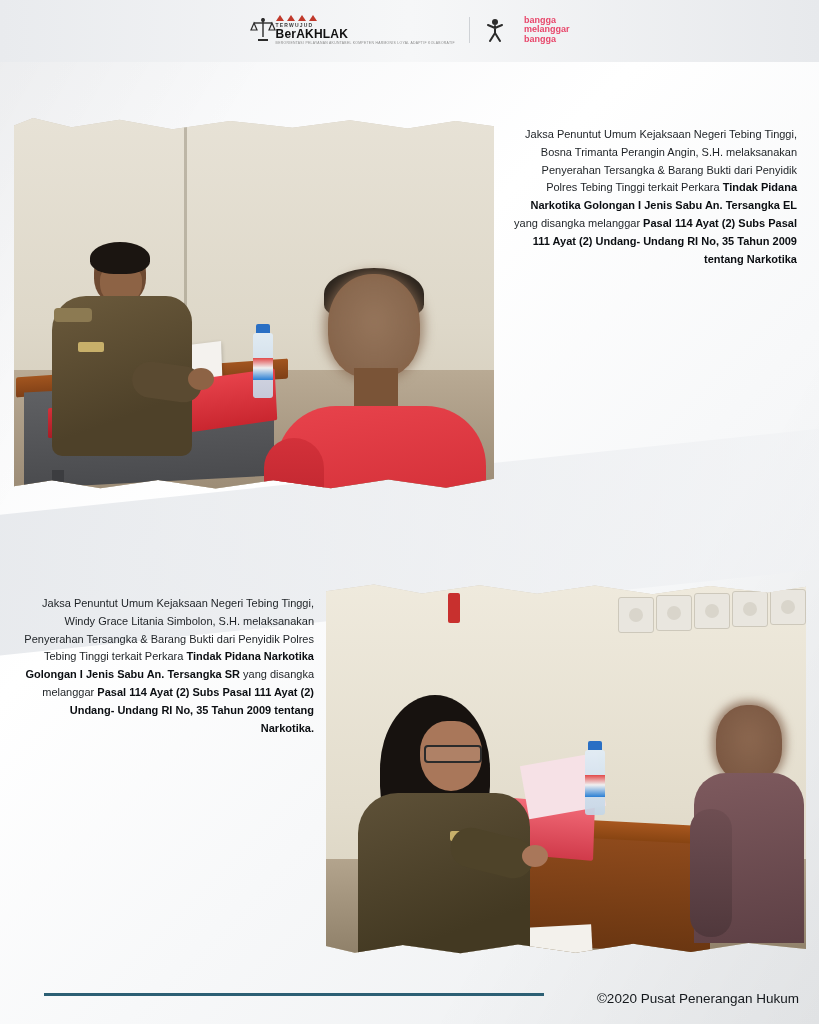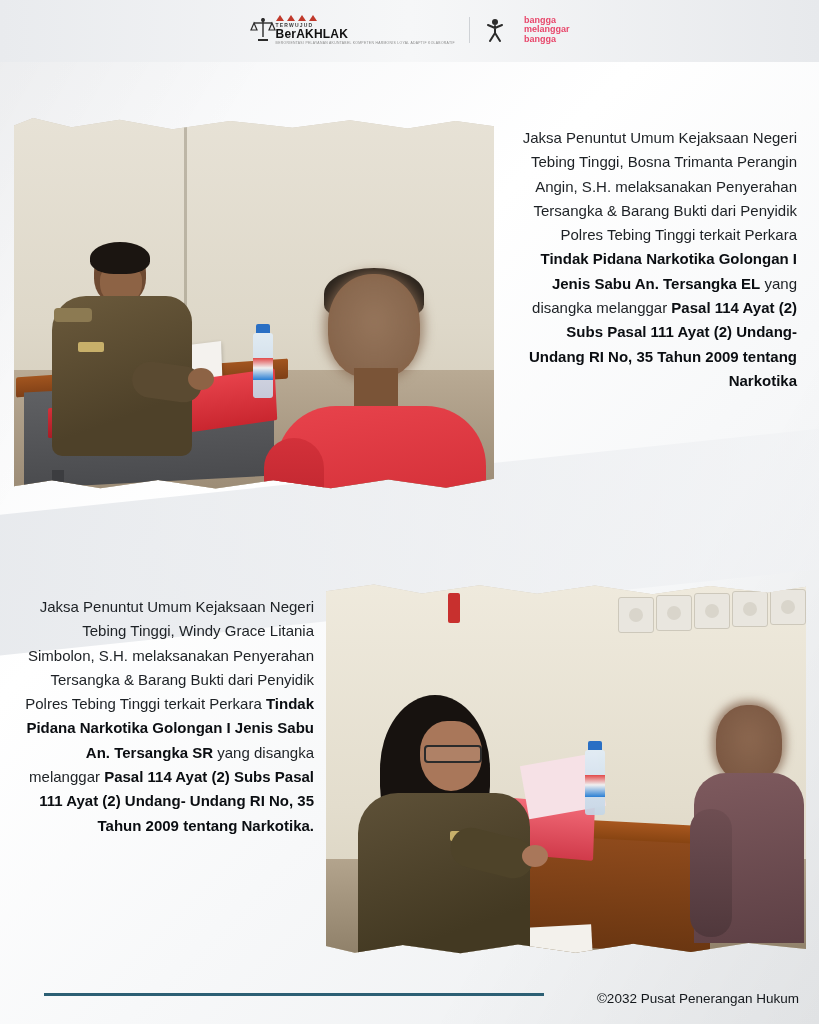--- a/index.html
+++ b/index.html
@@ -408,21 +408,21 @@
   }
   .s2-arm {
     position: absolute; left: -4px; top: 104px; width: 42px; height: 128px;
     background: linear-gradient(180deg, #6e4e52, #50383c);
     border-radius: 20px;
   }
   
   .text-block {
     position: absolute;
     color: #111418;
-    font-size: 15px;
+    font-size: 11px;
     line-height: 1.62;
   }
   .text-block .reg { font-weight: normal; color: #1d2125; }
   .text-block .bold { font-weight: bold; color: #0b0e12; }
   .text-1 {
     right: 22px;
     top: 126px;
     width: 288px;
     text-align: right;
   }
@@ -600,14 +600,14 @@
         <div class="s2-arm"></div>
       </div>
     </div>
   </div>
 
   <div class="text-block text-2">
     <span class="reg">Jaksa Penuntut Umum Kejaksaan Negeri Tebing Tinggi, Windy Grace Litania Simbolon, S.H. melaksanakan Penyerahan Tersangka &amp; Barang Bukti dari Penyidik Polres Tebing Tinggi terkait Perkara </span><span class="bold">Tindak Pidana Narkotika Golongan I Jenis Sabu An. Tersangka  SR</span><span class="reg"> yang disangka melanggar </span><span class="bold">Pasal 114 Ayat (2) Subs Pasal 111 Ayat (2) Undang- Undang RI No, 35 Tahun 2009 tentang Narkotika.</span>
   </div>
 
   <div class="footer-rule"></div>
-  <div class="footer-credit">©2032 Pusat Penerangan Hukum</div>
+  <div class="footer-credit">©2020 Pusat Penerangan Hukum</div>
 </div>
 
 </body></html>

